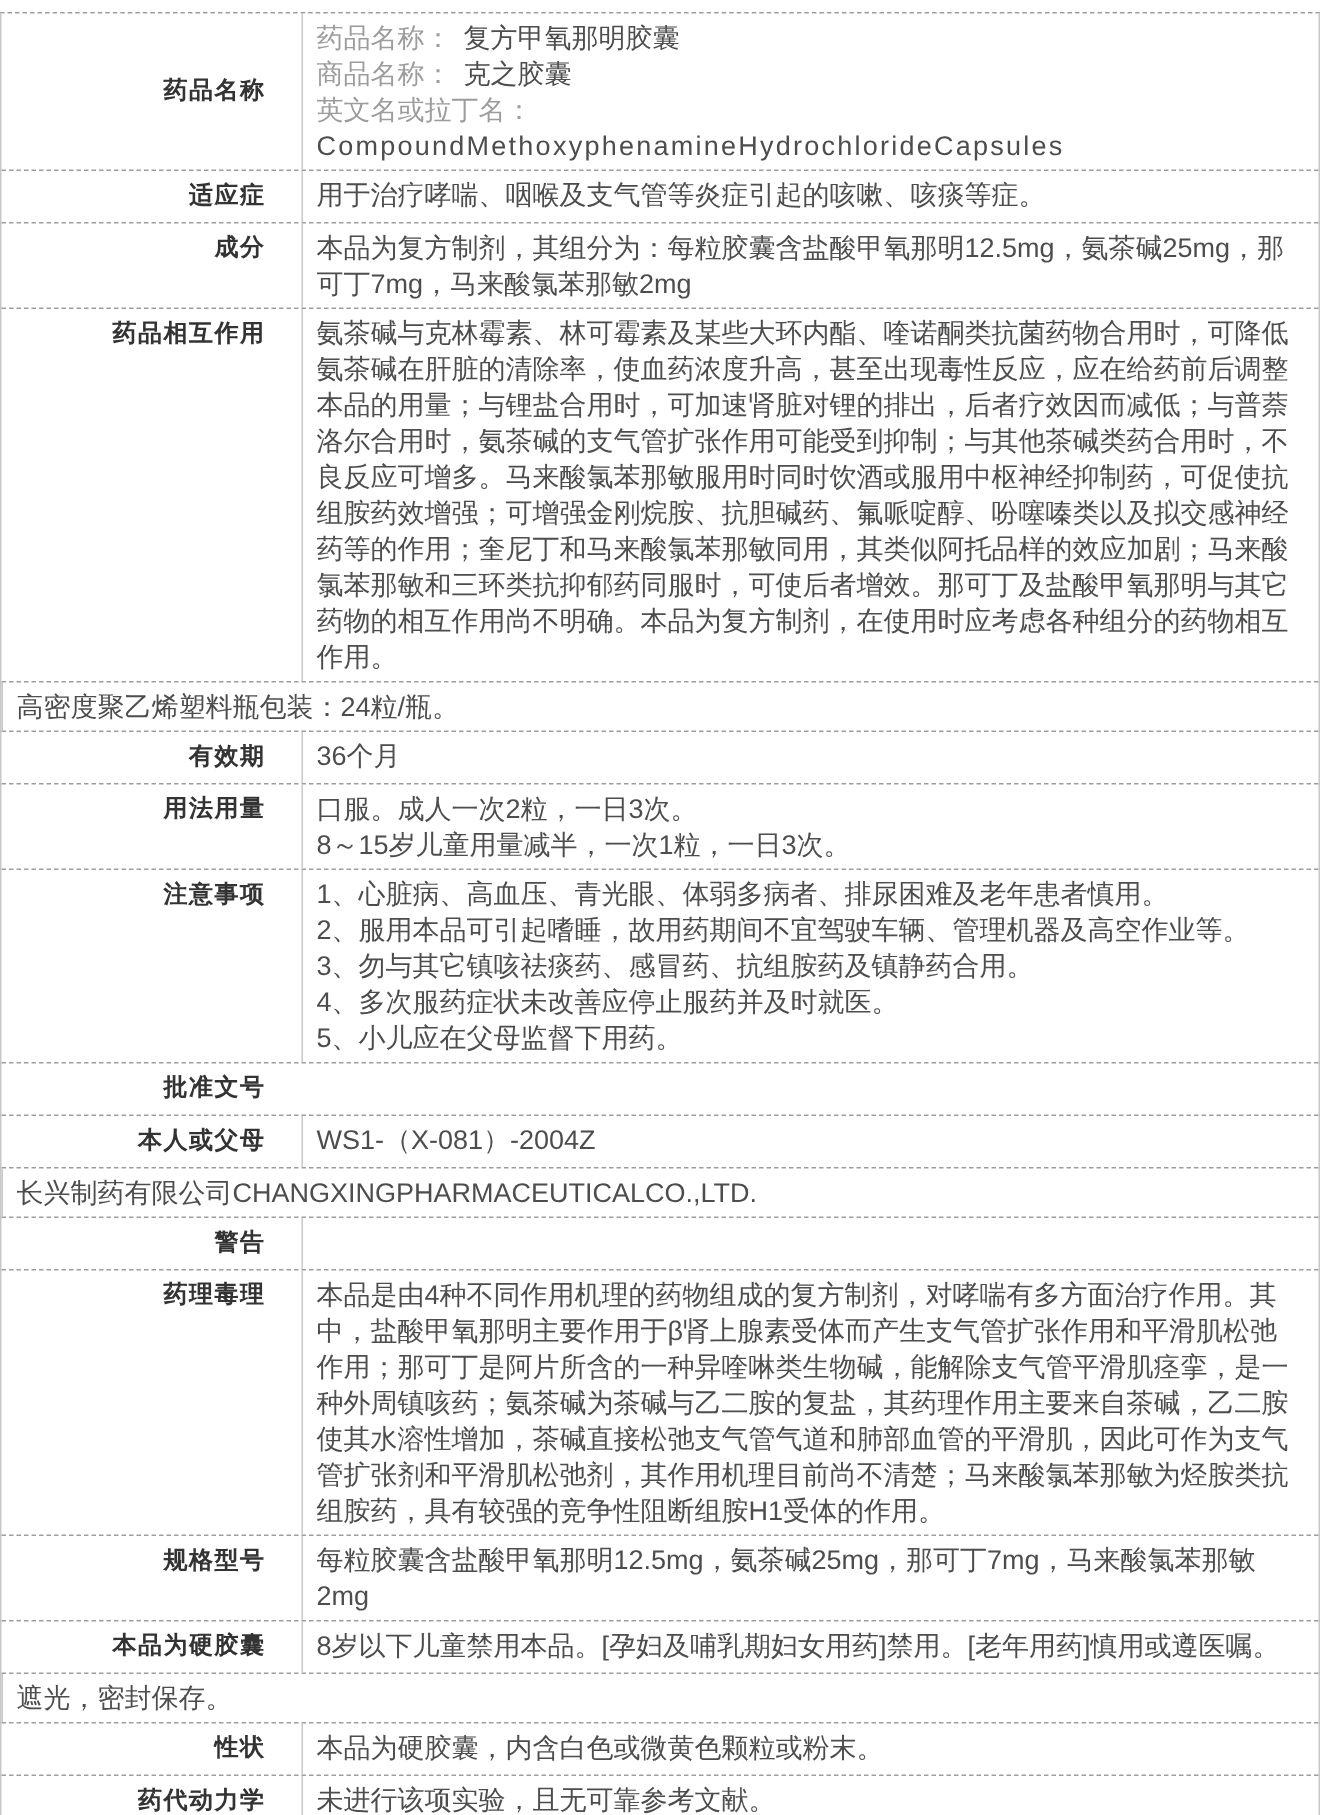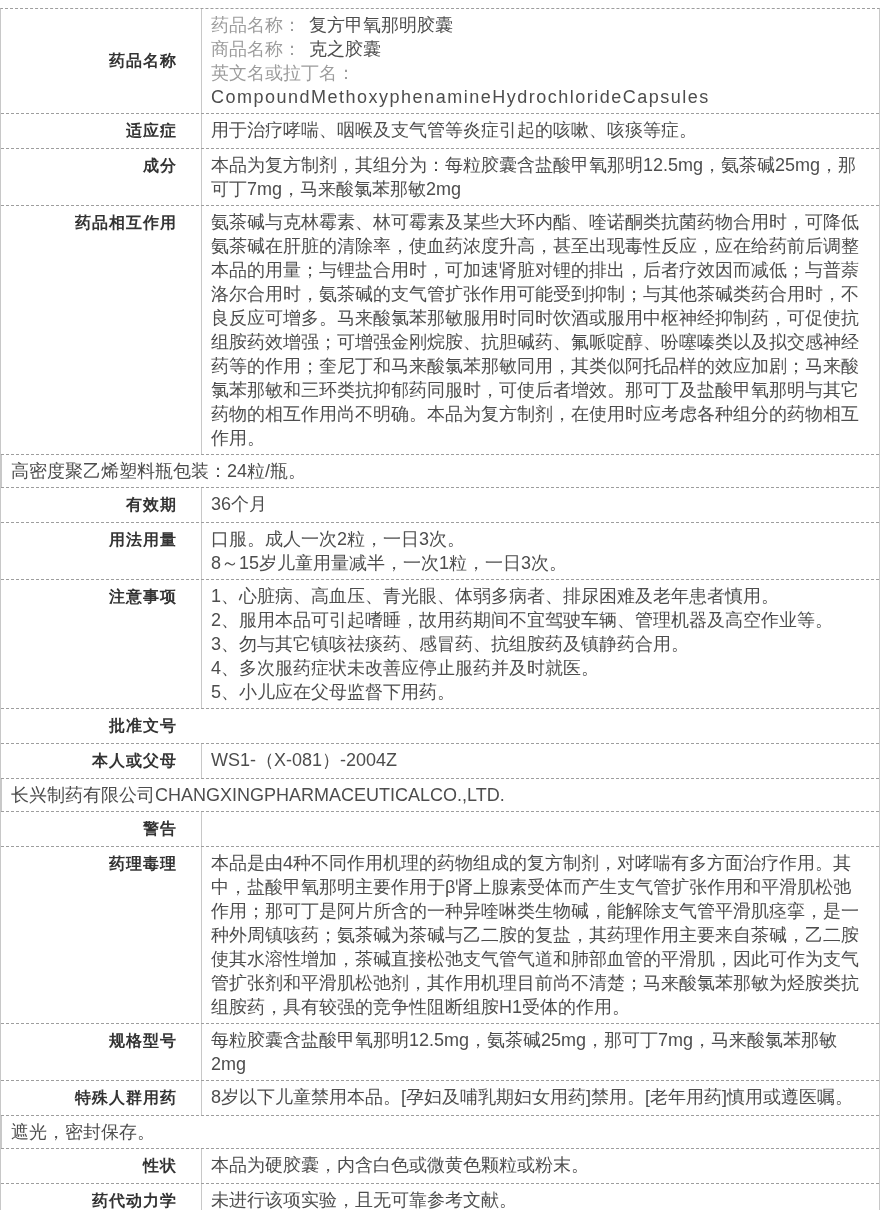--- a/index.html
+++ b/index.html
@@ -146,21 +146,21 @@
         <div class="line">本品是由4种不同作用机理的药物组成的复方制剂，对哮喘有多方面治疗作用。其中，盐酸甲氧那明主要作用于β肾上腺素受体而产生支气管扩张作用和平滑肌松弛作用；那可丁是阿片所含的一种异喹啉类生物碱，能解除支气管平滑肌痉挛，是一种外周镇咳药；氨茶碱为茶碱与乙二胺的复盐，其药理作用主要来自茶碱，乙二胺使其水溶性增加，茶碱直接松弛支气管气道和肺部血管的平滑肌，因此可作为支气管扩张剂和平滑肌松弛剂，其作用机理目前尚不清楚；马来酸氯苯那敏为烃胺类抗组胺药，具有较强的竞争性阻断组胺H1受体的作用。</div>
       </div>
     </div>
     <div class="row">
       <div class="label-cell">规格型号</div>
       <div class="content-cell">
         <div class="line">每粒胶囊含盐酸甲氧那明12.5mg，氨茶碱25mg，那可丁7mg，马来酸氯苯那敏2mg</div>
       </div>
     </div>
     <div class="row">
-      <div class="label-cell">特殊人群用药</div>
+      <div class="label-cell">本品为硬胶囊</div>
       <div class="content-cell">
         <div class="line">8岁以下儿童禁用本品。[孕妇及哺乳期妇女用药]禁用。[老年用药]慎用或遵医嘱。</div>
       </div>
     </div>
     <div class="row">
       <div class="content-cell">
         <div class="line">遮光，密封保存。</div>
       </div>
     </div>
     <div class="row">

